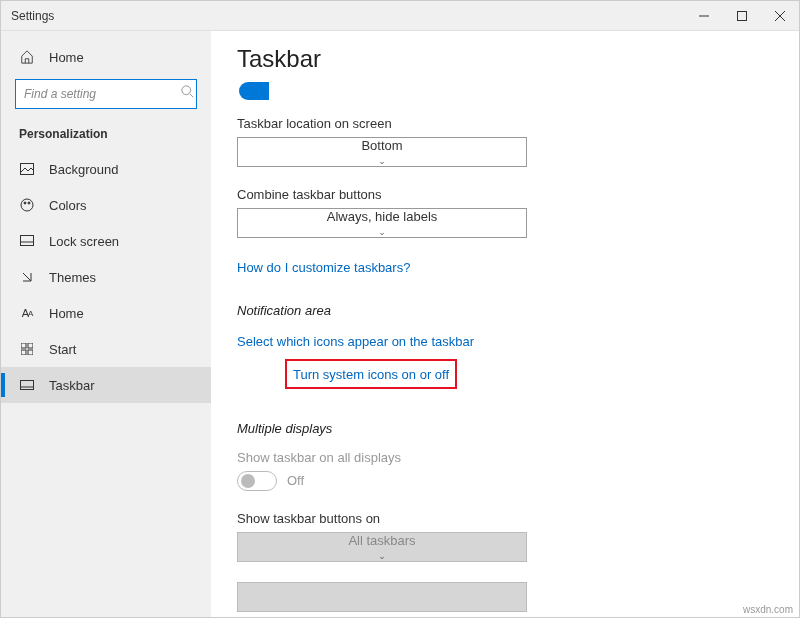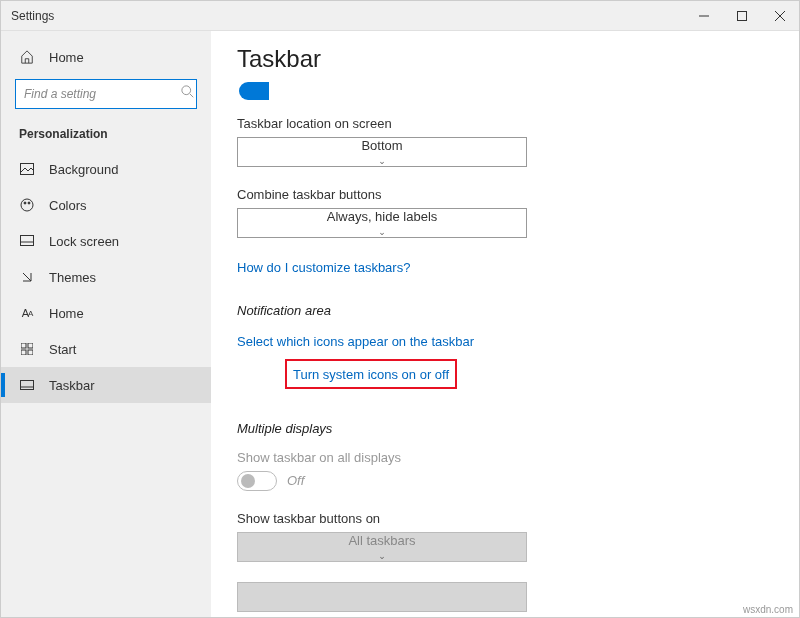--- a/index.html
+++ b/index.html
@@ -129,21 +129,20 @@
       font-size: 24px;
       font-weight: 400;
       color: #222;
       margin-bottom: 8px;
     }
     .toggle-wrap {
       display: flex;
       align-items: center;
       gap: 10px;
       margin-bottom: 20px;
-      font-style: italic;
     }
     .toggle {
       width: 40px;
       height: 20px;
       border-radius: 10px;
       position: relative;
     }
     .toggle.off {
       background: #fff;
       border: 1px solid #666;

